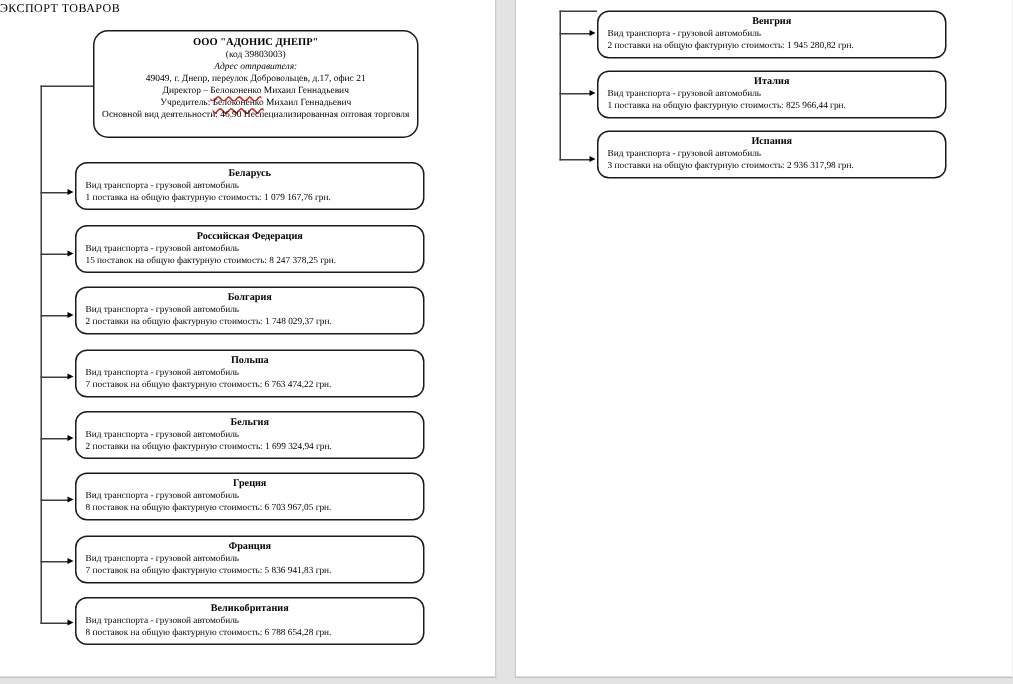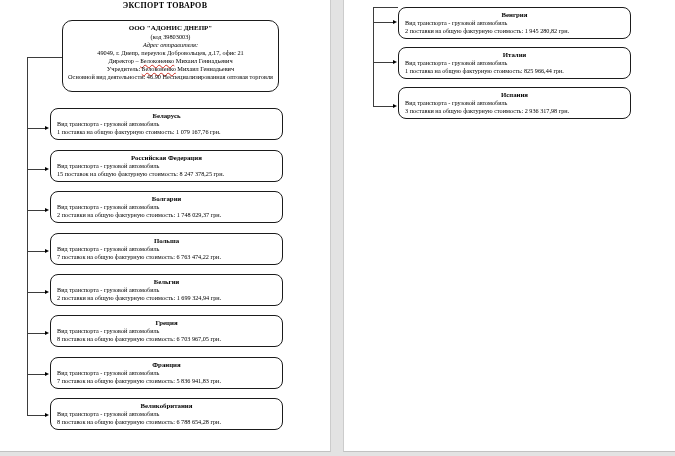--- a/index.html
+++ b/index.html
@@ -8,22 +8,22 @@
     background:#e3e3e3;
     font-family:"Liberation Serif", serif; color:#000;
   }
   .page { position:absolute; top:0; height:451px; background:#fff; border-bottom:1px solid #c2c2c2; }
   .page-left  { left:0; width:330px; border-right:1px solid #cccccc; }
   .page-right { left:343px; width:332px; border-left:1px solid #cccccc; }
 
   .top-artifact { position:absolute; left:19px; top:-3px; width:8px; height:6px;
     background:#f2f2f2; border:1px solid #a9a9a9; border-radius:0 0 2px 2px; }
 
-  .doc-title { position:absolute; top:1px; left:0; width:330px; text-align:center;
-    font-weight:bold; font-size:8px; letter-spacing:.3px; }
+  .doc-title { position:absolute; top:1px; left:0; width:330px; text-align:left;
+    font-weight:normal; font-size:8px; letter-spacing:.3px; }
 
   .company-box { position:absolute; left:62px; top:20px; width:217px; height:72px;
     box-sizing:border-box; border:1px solid #1b1b1b; border-radius:10px;
     text-align:center; font-size:6.3px; line-height:8.1px; padding:3px 2px 0 2px; background:#fff; }
   .company-name { font-size:7px; font-weight:bold; line-height:9px; }
   .italic { font-style:italic; }
   .misspell { text-decoration:underline; text-decoration-style:wavy; text-decoration-color:#cf2односитьb1f;
     text-decoration-color:#cf2b1f; text-decoration-thickness:1px; text-underline-offset:1px; }
 
   .cbox { position:absolute; width:233px; height:32px; box-sizing:border-box;

